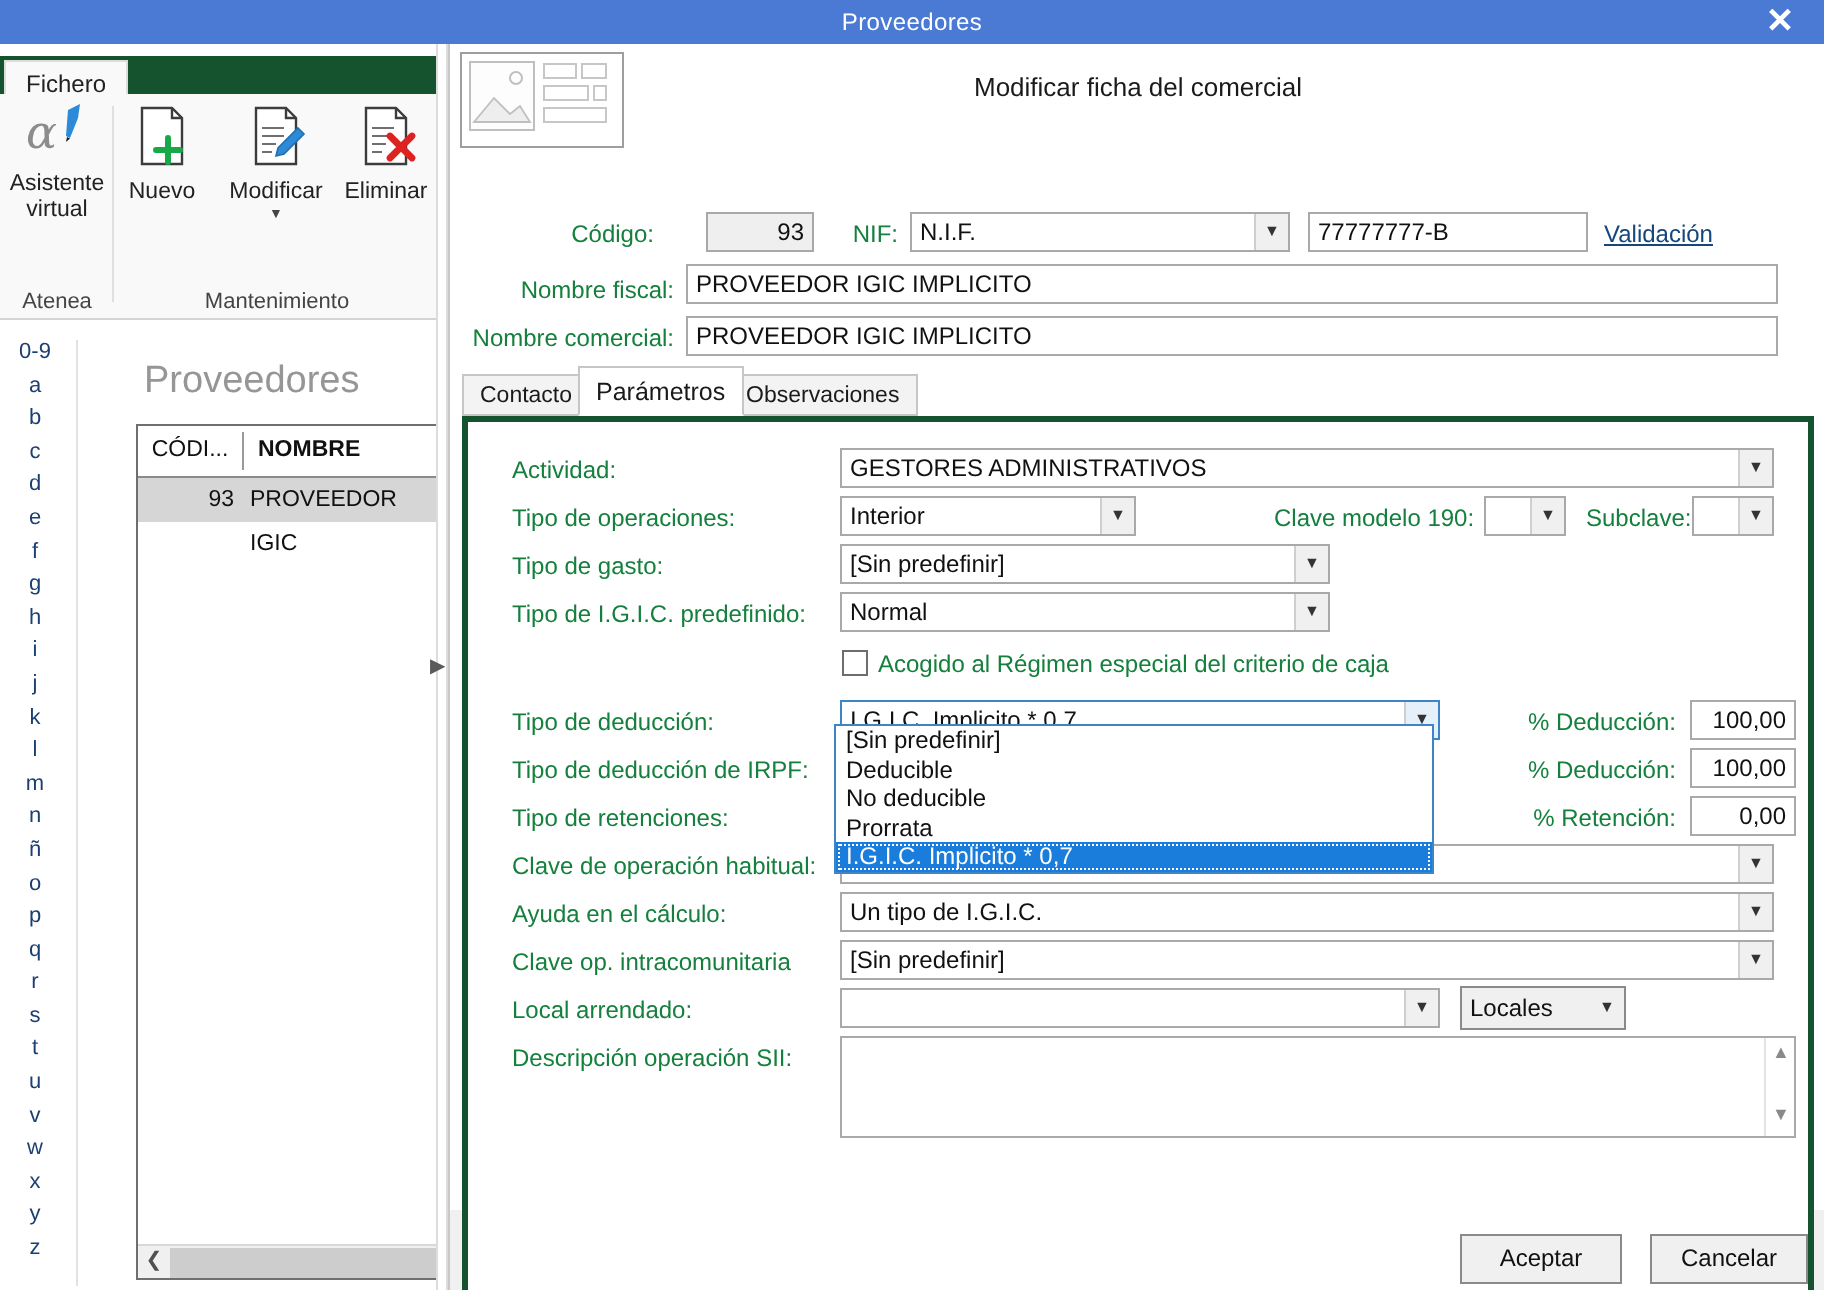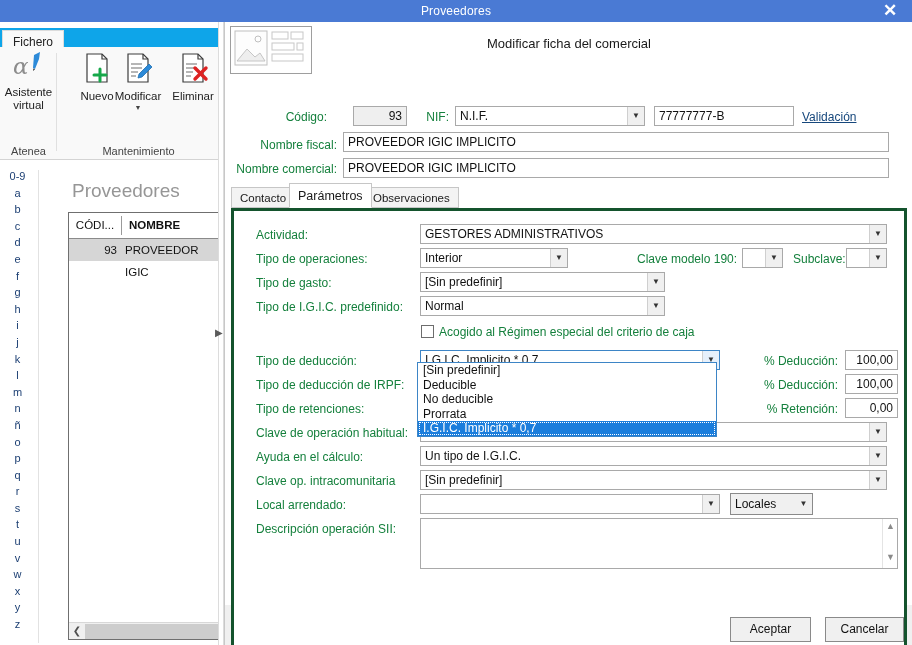--- a/index.html
+++ b/index.html
@@ -31,21 +31,21 @@
     color: #ffffff; cursor: pointer;
   }
 
   
   .app-left {
     position: absolute; left: 0; top: 22px; width: 230px; height: 623px;
     background: #ffffff;
   }
   .ribbon-tabs {
     position: absolute; left: 0; top: 6px; width: 230px; height: 25px;
-    background: #0ea5e9;
+    background: #14532d;
   }
   .ribbon-tab {
     position: absolute; left: 2px; top: 2px; width: 62px; height: 23px;
     background: #f9f9f9; border: 1px solid #dcdcdc; border-bottom: none;
     line-height: 22px; text-align: center; font-size: 12px; color: #222;
     cursor: pointer;
   }
   .ribbon-body {
     position: absolute; left: 0; top: 25px; width: 230px; height: 113px;
     background: #f9f9f9; border-bottom: 1px solid #d4d4d4;
@@ -260,21 +260,21 @@
           </span>
           <span class="rb-lbl">Asistente</span>
           <span class="rb-lbl">virtual</span>
         </div>
         <div class="glabel">Atenea</div>
         <div class="gsep"></div>
       </div>
 
       <div class="rb-group" style="left:57px; width:163px;">
 
-        <div class="rb-btn" style="left:16px; width:48px;text-align:center;">
+        <div class="rb-btn" style="left:0; width:48px;text-align:center;">
           <span class="rb-icon">
             <svg width="34" height="34" viewBox="0 0 34 34">
               <path d="M7 3 H22 L27 8 V31 H7 Z" fill="#ffffff" stroke="#3c3c3c" stroke-width="1.2"></path>
               <path d="M22 3 L22 8 L27 8" fill="none" stroke="#3c3c3c" stroke-width="1.2"></path>
               <path d="M14 24 h12 M20 18 v12" stroke="#17a84a" stroke-width="3" stroke-linecap="round"></path>
             </svg>
           </span>
           <span class="rb-lbl">Nuevo</span>
         </div>
 

